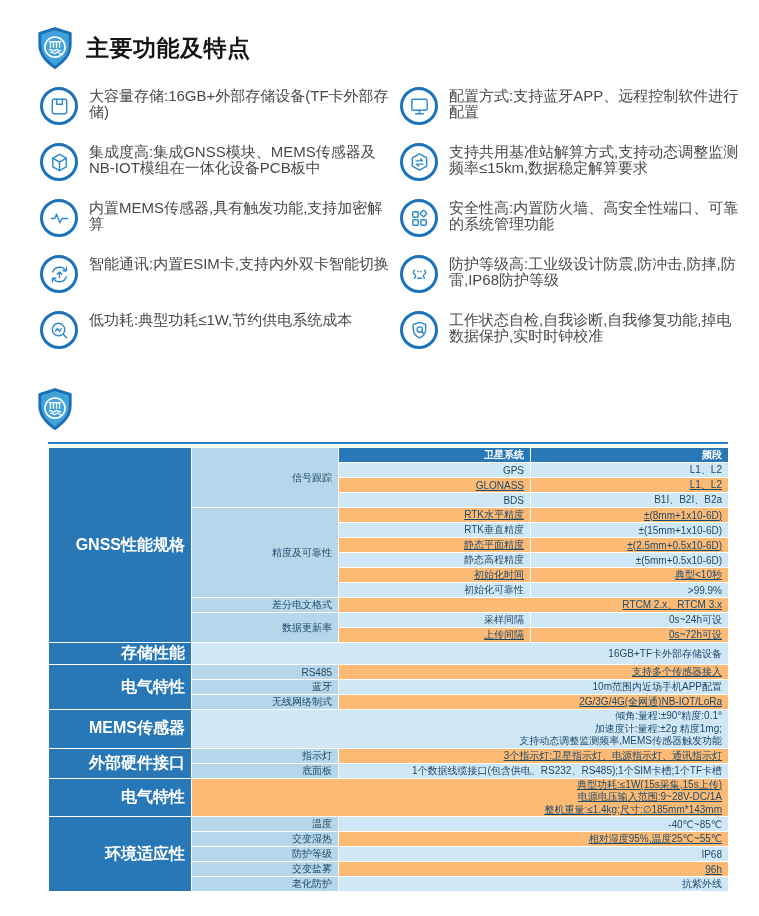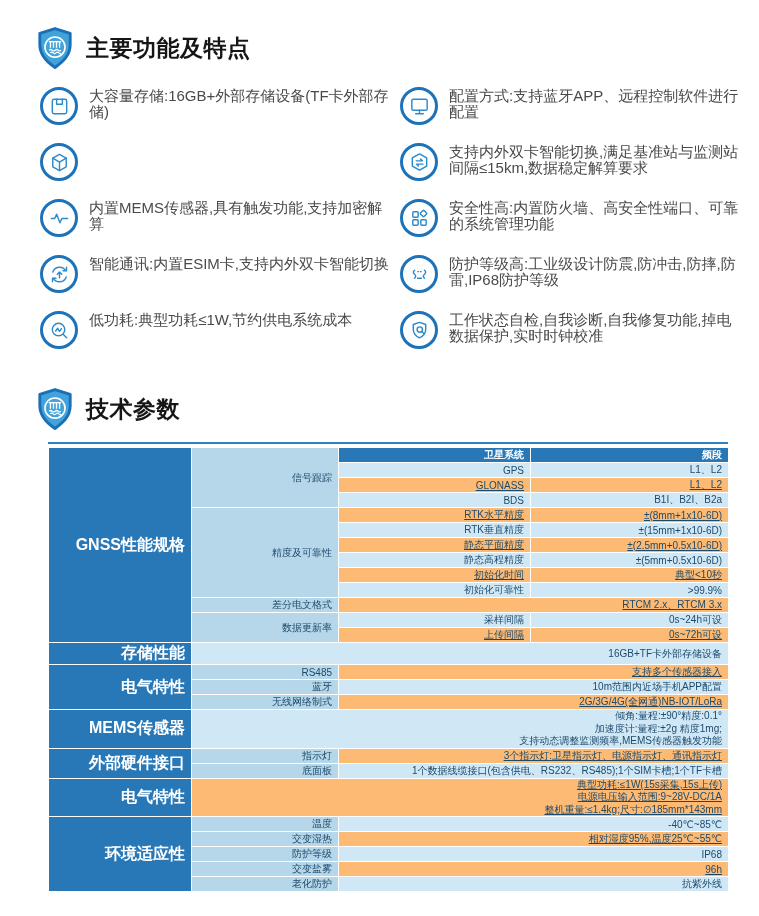--- a/index.html
+++ b/index.html
@@ -76,20 +76,21 @@
     <span class="ft">大容量存储:16GB+外部存储设备(TF卡外部存储)</span>
   </div>
 
   <div class="feat">
     <span class="fi">
       <svg viewBox="0 0 24 24">
           <path d="M12 3.5l7 4v9l-7 4-7-4v-9z"></path>
           <path d="M5 7.5l7 4 7-4M12 11.5v9"></path>
         </svg>
     </span>
+    <span class="ft">集成度高:集成GNSS模块、MEMS传感器及NB-IOT模组在一体化设备PCB板中</span>
   </div>
 
   <div class="feat">
     <span class="fi">
       <svg viewBox="0 0 24 24">
           <path d="M3.5 12h3.5l2-4.5 3.5 9 2-4.5h6"></path>
         </svg>
     </span>
     <span class="ft">内置MEMS传感器,具有触发功能,支持加密解算</span>
   </div>
@@ -129,21 +130,21 @@
   </div>
 
   <div class="feat">
     <span class="fi">
       <svg viewBox="0 0 24 24">
           <path d="M12 3l7.5 4.3v8.4L12 20l-7.5-4.3V7.3z"></path>
           <path d="M8.5 10.3h6.5l-1.9-1.9"></path>
           <path d="M15.5 13.7H9l1.9 1.9"></path>
         </svg>
     </span>
-    <span class="ft">支持内外双卡智能切换,满足基准站与监测站间隔≤15km,数据稳定解算要求</span>
+    <span class="ft">支持共用基准站解算方式,支持动态调整监测频率≤15km,数据稳定解算要求</span>
   </div>
 
   <div class="feat">
     <span class="fi">
       <svg viewBox="0 0 24 24">
           <rect x="5" y="5" width="5.6" height="5.6" rx="1"></rect>
           <rect x="5" y="13.4" width="5.6" height="5.6" rx="1"></rect>
           <rect x="13.4" y="13.4" width="5.6" height="5.6" rx="1"></rect>
           <rect x="13.6" y="4.2" width="5.2" height="5.2" rx="1" transform="rotate(45 16.2 6.8)"></rect>
         </svg>
@@ -178,21 +179,20 @@
 
 <div class="sec-header second">
   <svg class="shield" viewBox="0 0 40 46">
     <path d="M20 2 L36 7 v12 c0 11-7 17.5-16 24 C11 37 4 30 4 19 V7 Z" fill="#41a3da" stroke="#1a6fb6" stroke-width="3" stroke-linejoin="round"></path>
     <circle cx="20" cy="21.5" r="10.6" fill="none" stroke="#ffffff" stroke-width="1.7"></circle>
     <path d="M13.5 15.8h13" stroke="#ffffff" stroke-width="1.5" fill="none"></path>
     <path d="M15.2 15.8v6.3M18.4 15.8v6.3M21.6 15.8v6.3M24.8 15.8v6.3" stroke="#ffffff" stroke-width="1.4" fill="none"></path>
     <path d="M13.8 24.8q1.6-1.5 3.2 0t3.2 0t3.2 0t2.8 0" stroke="#ffffff" stroke-width="1.3" fill="none"></path>
     <path d="M15 27.6q1.5-1.4 3 0t3 0t3 0t2 0" stroke="#ffffff" stroke-width="1.3" fill="none"></path>
   </svg>
-  <div class="sec-title">技术参数</div>
 </div>
 
 <div class="tbl-divider"></div>
 
 <table class="spec">
   <colgroup>
       <col style="width:143px">
       <col style="width:147px">
       <col style="width:192px">
       <col style="width:198px">

